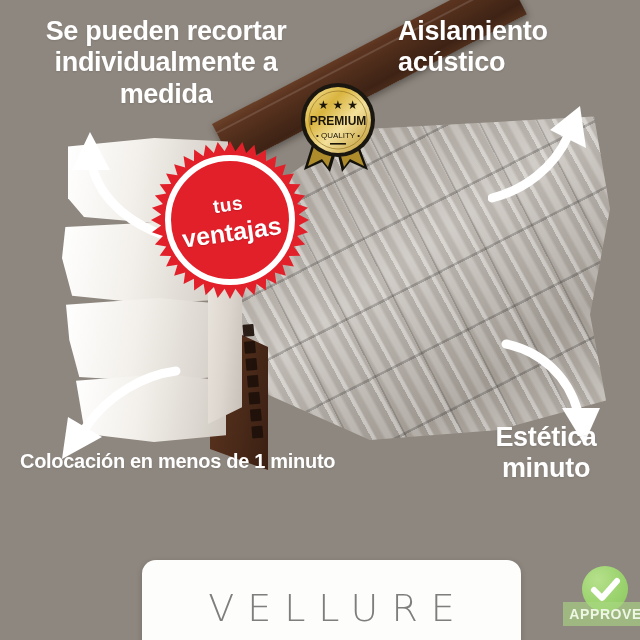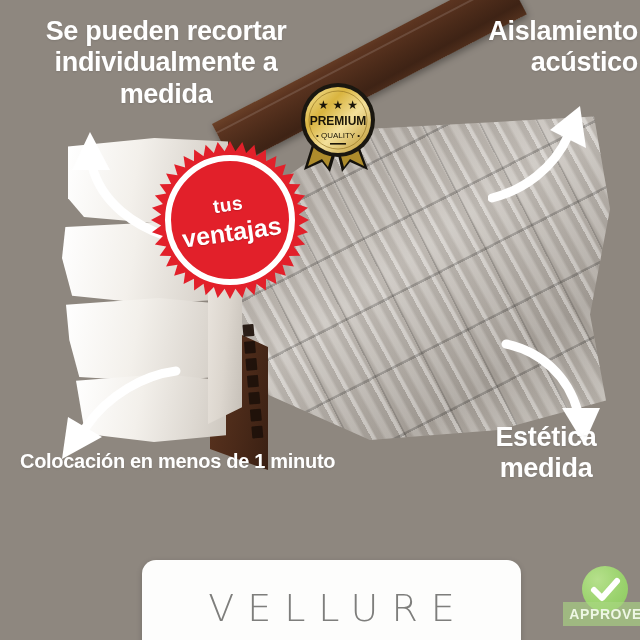--- a/index.html
+++ b/index.html
@@ -11,21 +11,21 @@
   }
   .stage{position:absolute;inset:0;overflow:hidden;}
 
   
   .txt{
     position:absolute;color:#fff;font-weight:bold;
     letter-spacing:-0.3px;line-height:1.16;
     text-shadow:0 1px 2px rgba(0,0,0,.10);
   }
   #t-topleft{left:16px;top:16px;width:300px;text-align:center;font-size:27px;}
-  #t-topright{left:398px;top:16px;width:240px;text-align:right;font-size:27px;}
+  #t-topright{left:398px;top:16px;width:240px;text-align:left;font-size:27px;}
   #t-bottomleft{left:20px;top:450px;width:348px;font-size:20px;}
   #t-bottomright{left:452px;top:422px;width:188px;text-align:center;font-size:27px;}
 
   
   .photo{position:absolute;left:60px;top:110px;width:500px;height:330px;}
 
   
   .floor{
     position:absolute;left:150px;top:0px;width:400px;height:330px;
     overflow:hidden;
@@ -239,21 +239,21 @@
       <text x="44" y="58" text-anchor="middle" font-family="Liberation Sans, sans-serif" font-size="8" fill="#1a1508">
         <tspan>• QUALITY •</tspan>
       </text>
       <rect x="36" y="63" width="16" height="1.6" fill="#1a1508"></rect>
     </g>
   </svg>
 
   <div class="txt" id="t-topleft">Se pueden recortar individualmente a medida</div>
   <div class="txt" id="t-topright">Aislamiento acústico</div>
   <div class="txt" id="t-bottomleft">Colocación en menos de 1 minuto</div>
-  <div class="txt" id="t-bottomright">Estética medida</div>
+  <div class="txt" id="t-bottomright">Estética minuto</div>
 
   <div id="logo-card">
     <div id="logo-text">VELLURE</div>
   </div>
 
   <div id="badge-approved">
     <div class="appr-circle">
       <svg viewBox="0 0 46 46" width="46" height="46">
         <path d="M12 24 L20 32 L35 15" stroke="#ffffff" stroke-width="6" fill="none" stroke-linecap="round" stroke-linejoin="round"></path>
       </svg>

